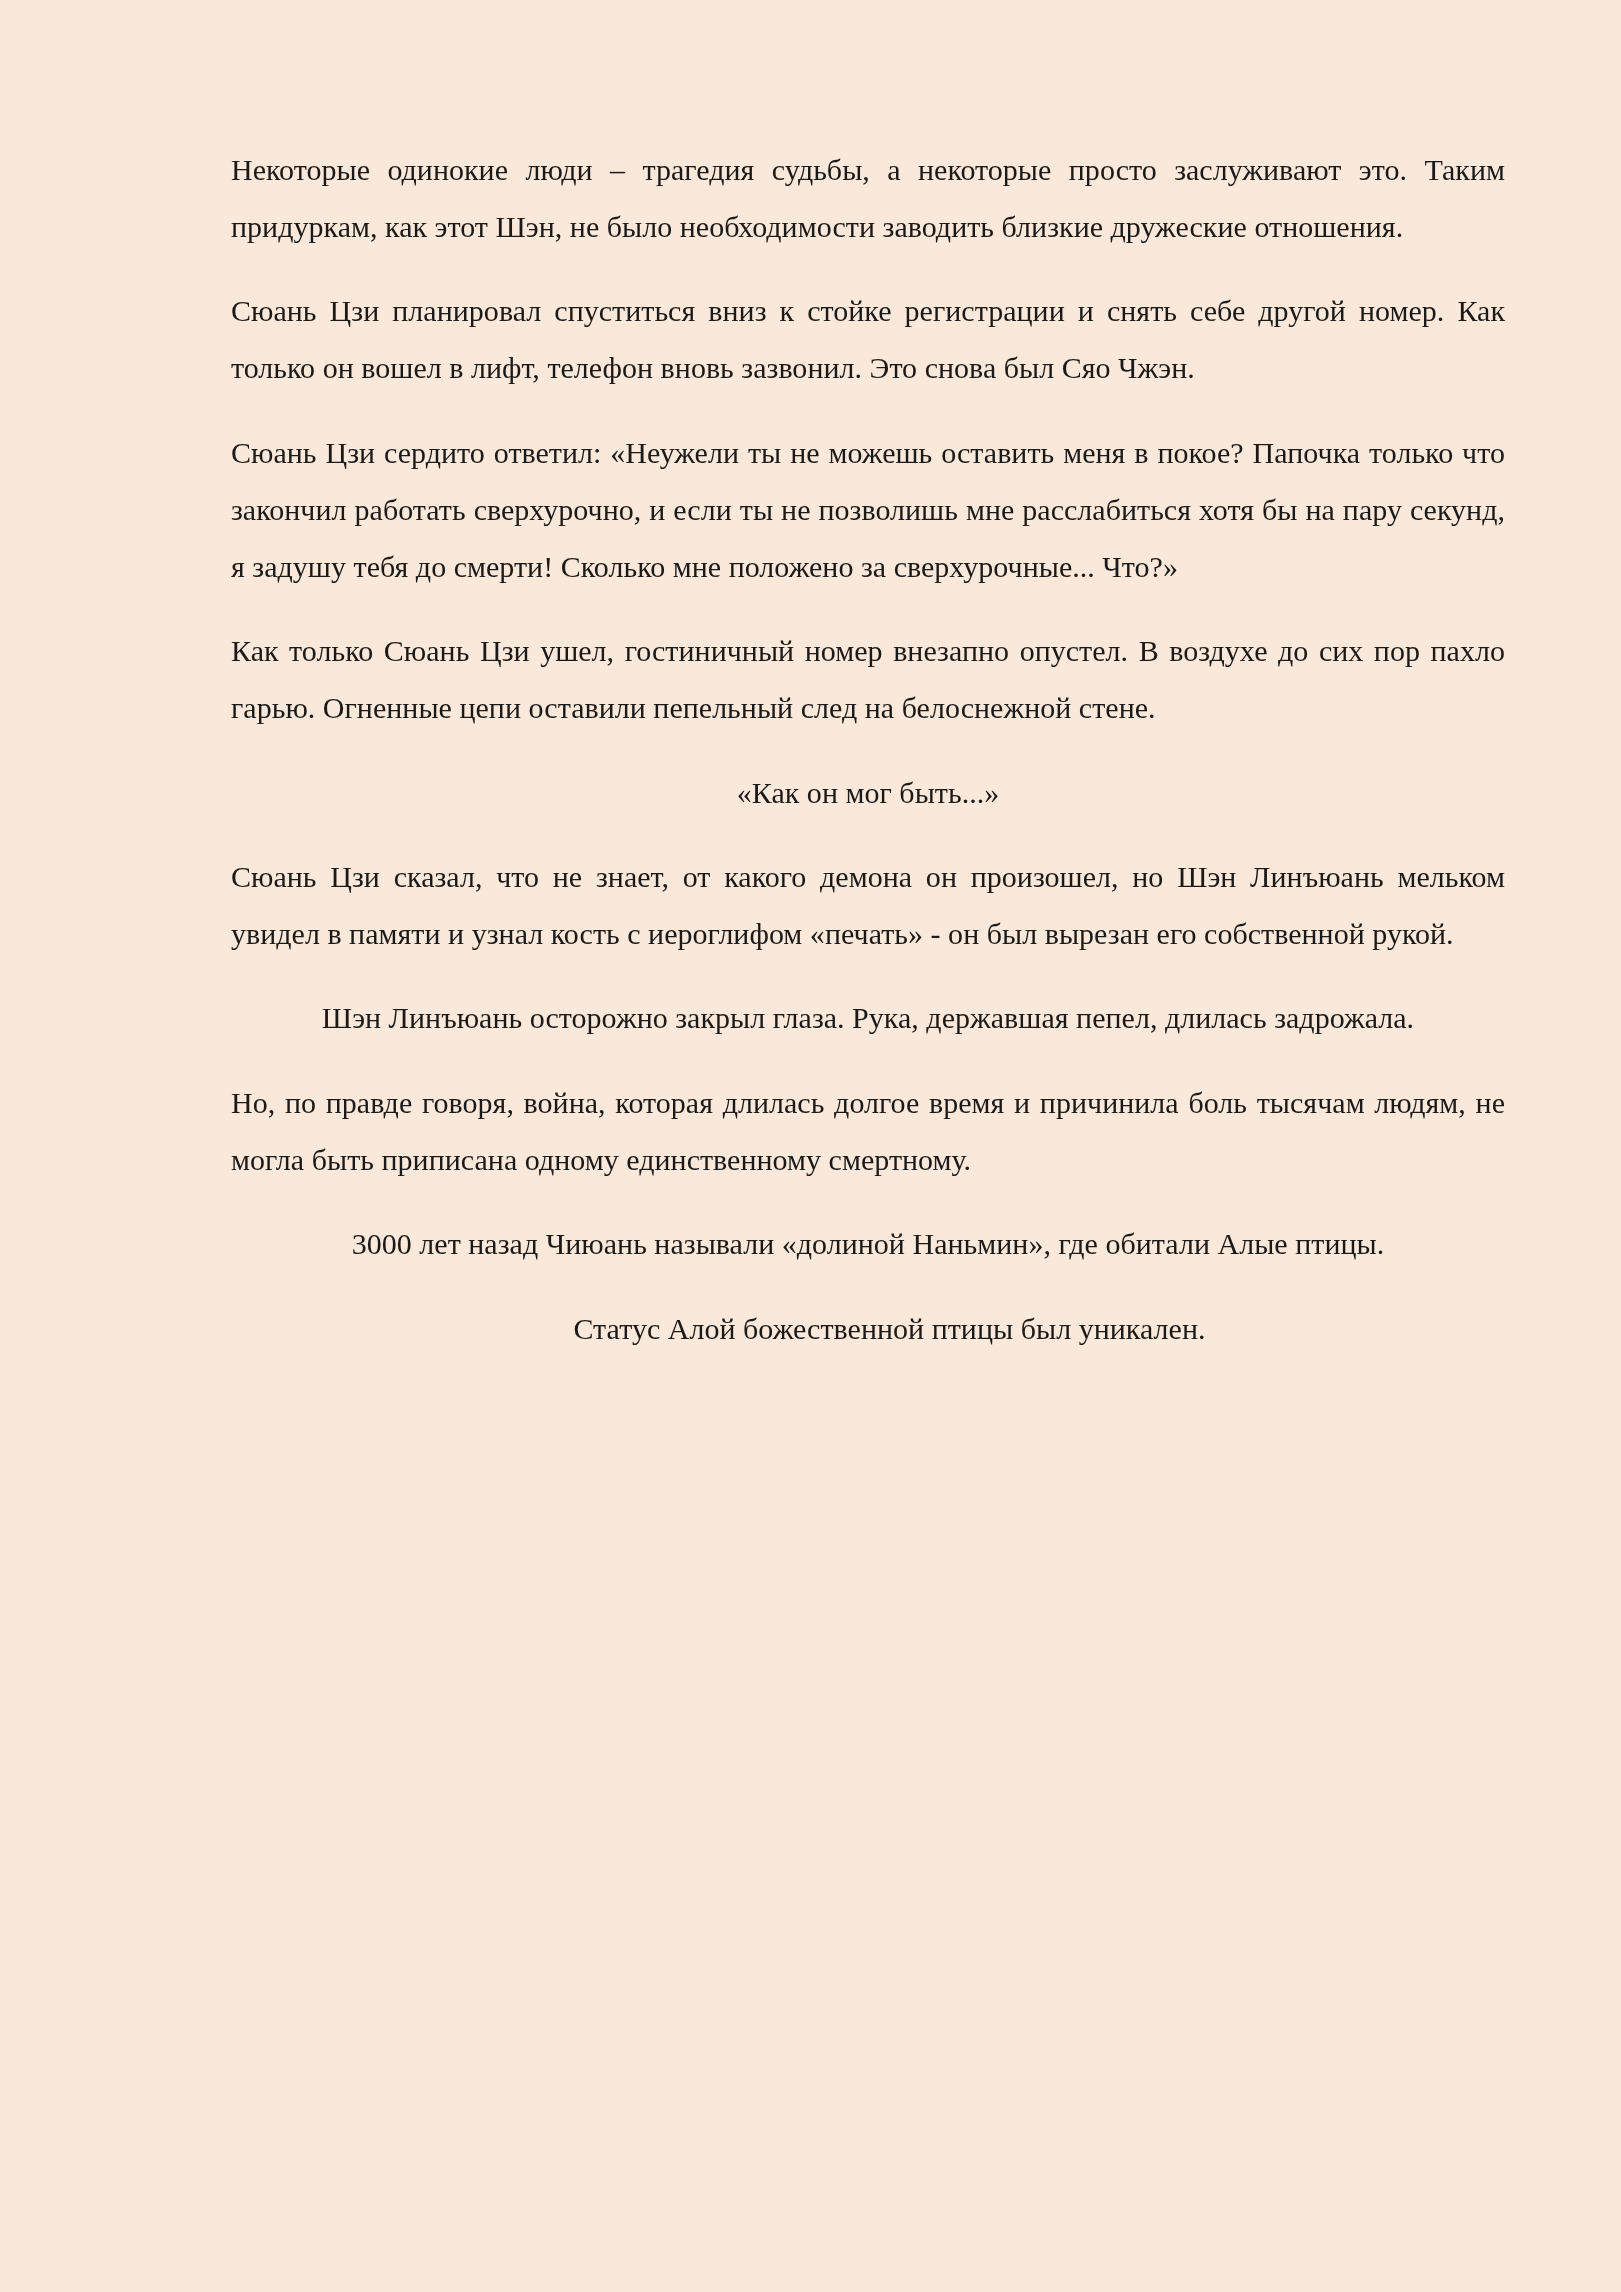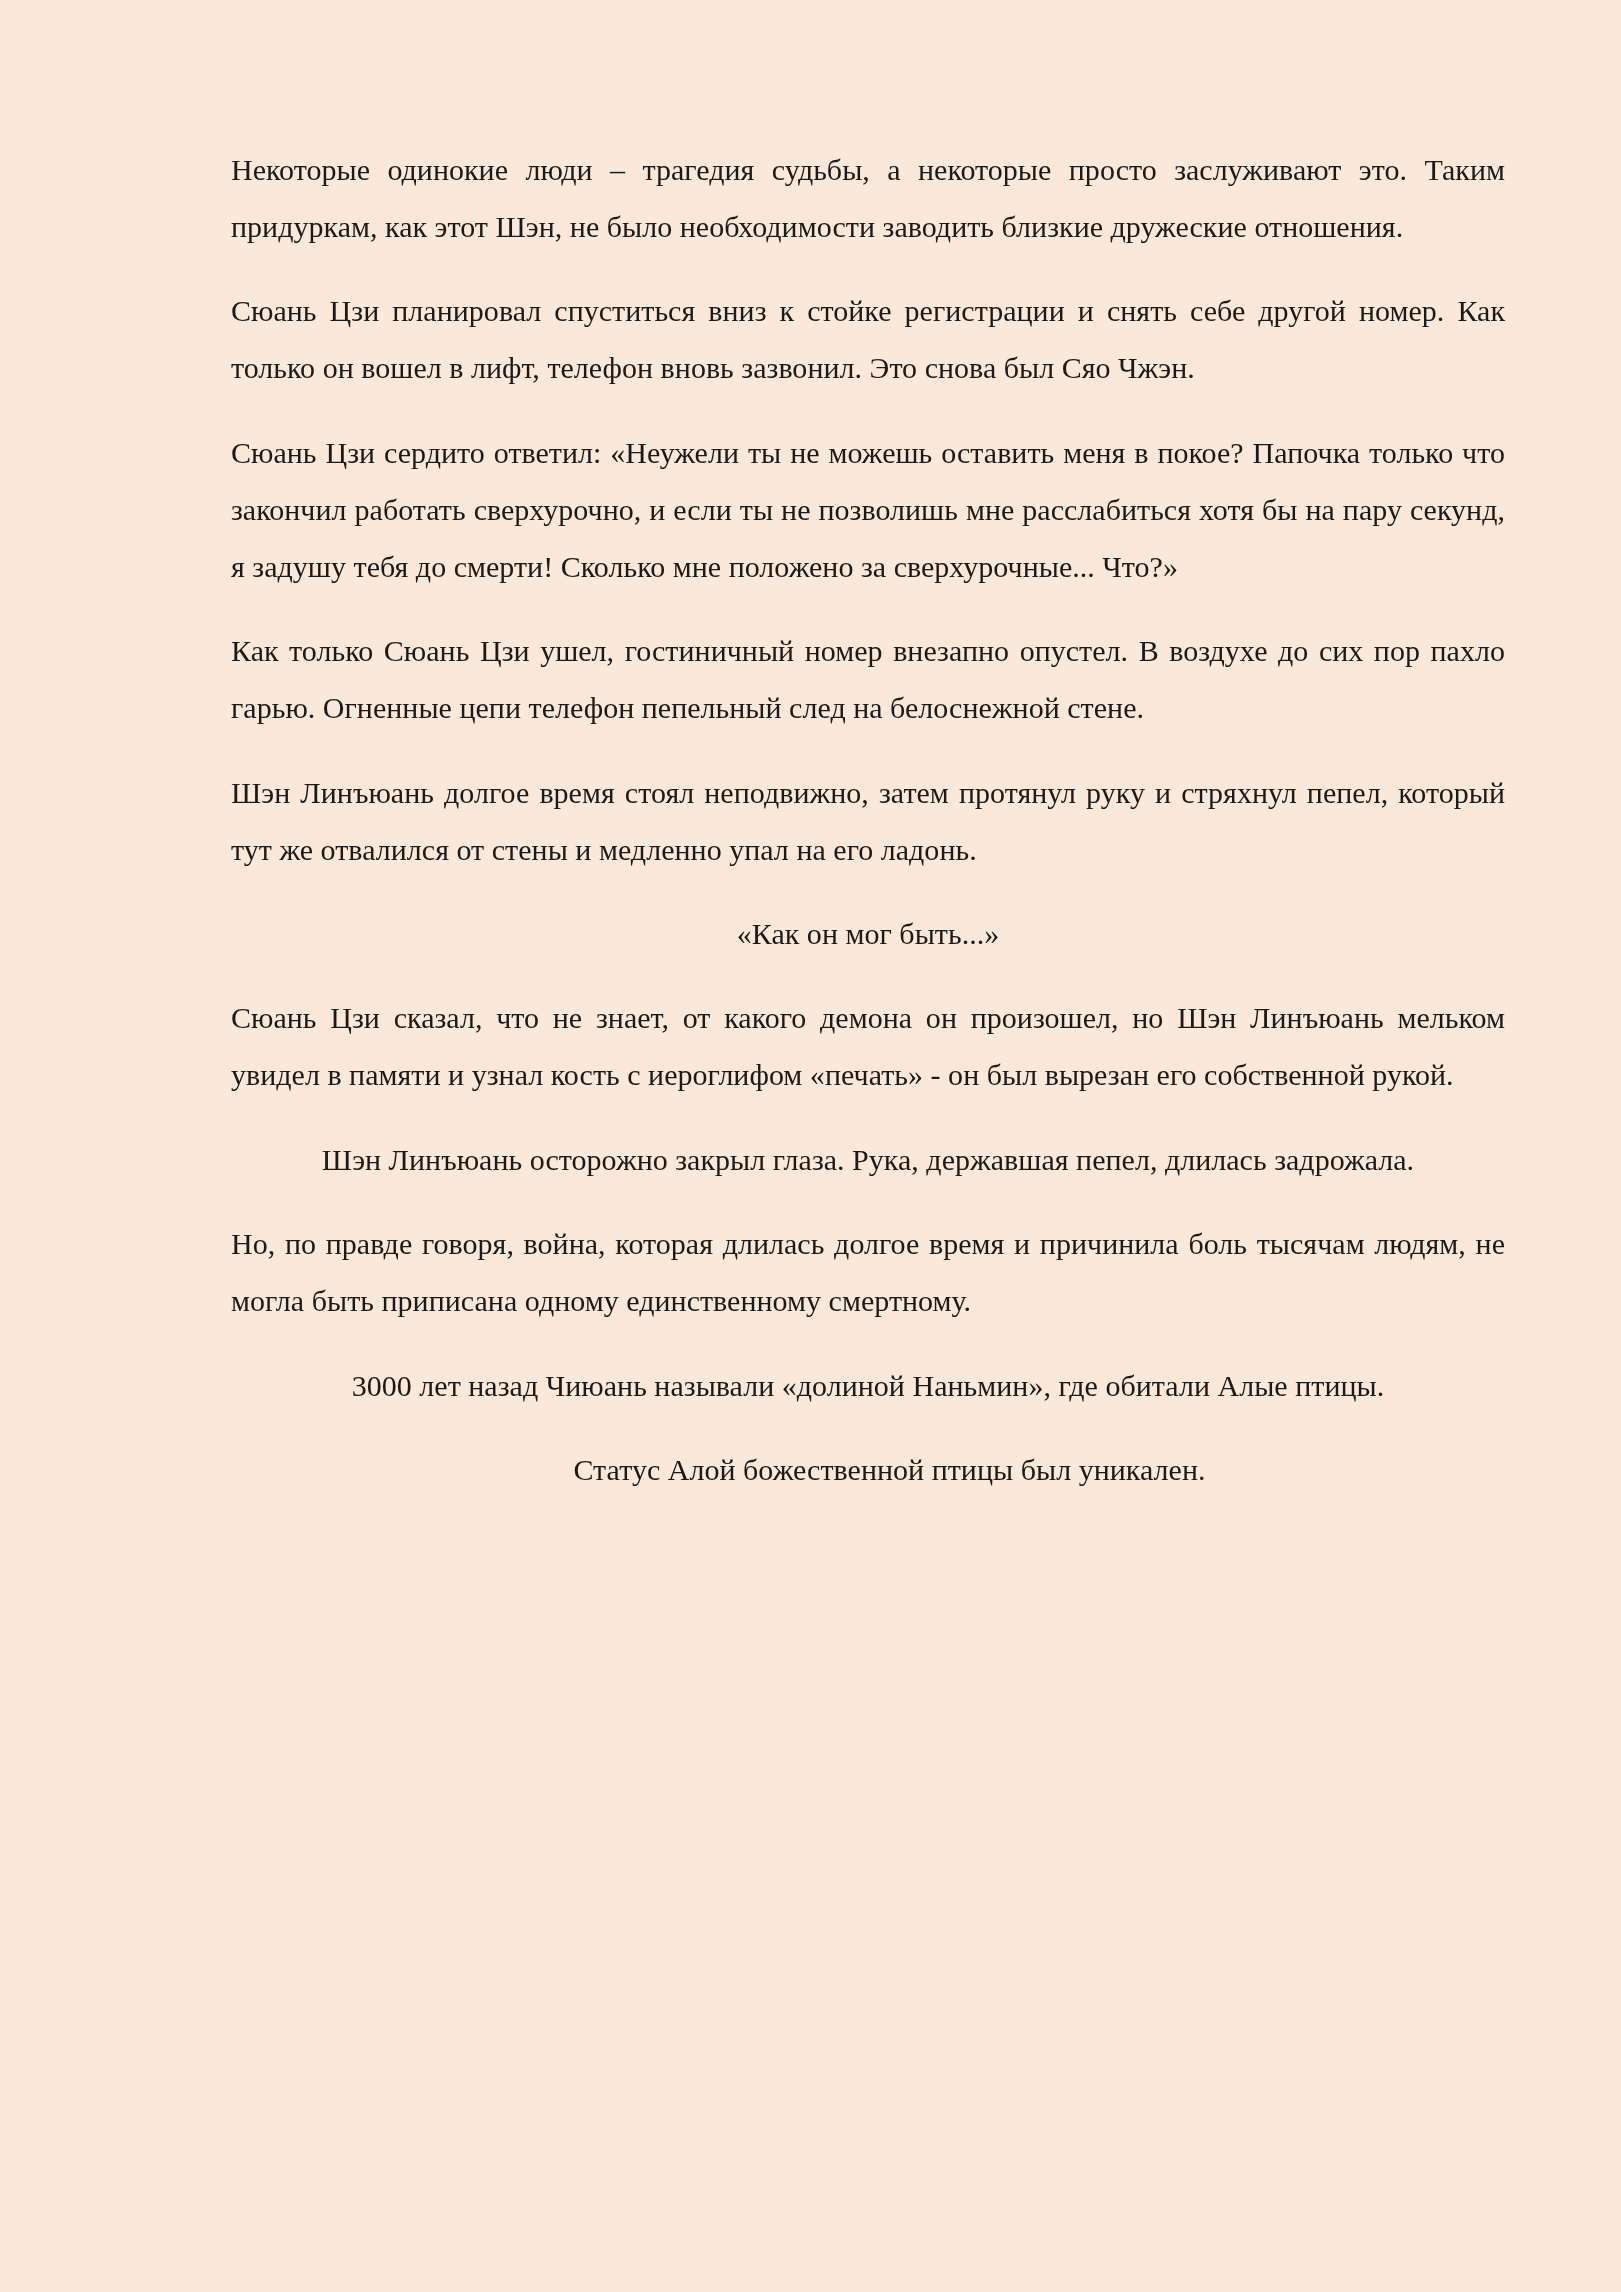--- a/index.html
+++ b/index.html
@@ -51,22 +51,21 @@
 </style>
 </head>
 <body>
 
 <div id="page">
   <div id="doc-body">
 
     <p class="para">Некоторые одинокие люди – трагедия судьбы, а некоторые просто заслуживают это. Таким придуркам, как этот Шэн, не было необходимости заводить близкие дружеские отношения.</p>
     <p class="para">Сюань Цзи планировал спуститься вниз к стойке регистрации и снять себе другой номер. Как только он вошел в лифт, телефон вновь зазвонил. Это снова был Сяо Чжэн.</p>
     <p class="para">Сюань Цзи сердито ответил: «Неужели ты не можешь оставить меня в покое? Папочка только что закончил работать сверхурочно, и если ты не позволишь мне расслабиться хотя бы на пару секунд, я задушу тебя до смерти! Сколько мне положено за сверхурочные... Что?»</p>
-    <p class="para">Как только Сюань Цзи ушел, гостиничный номер внезапно опустел. В воздухе до сих пор пахло гарью. Огненные цепи телефон пепельный след на белоснежной стене.</p>
-    <p class="para">Шэн Линъюань долгое время стоял неподвижно, затем протянул руку и стряхнул пепел, который тут же отвалился от стены и медленно упал на его ладонь.</p>
+    <p class="para">Как только Сюань Цзи ушел, гостиничный номер внезапно опустел. В воздухе до сих пор пахло гарью. Огненные цепи оставили пепельный след на белоснежной стене.</p>
     <p class="para flush">«Как он мог быть...»</p>
     <p class="para">Сюань Цзи сказал, что не знает, от какого демона он произошел, но Шэн Линъюань мельком увидел в памяти и узнал кость с иероглифом «печать» - он был вырезан его собственной рукой.</p>
     <p class="para flush">Шэн Линъюань осторожно закрыл глаза. Рука, державшая пепел, длилась задрожала.</p>
     <p class="para">Но, по правде говоря, война, которая длилась долгое время и причинила боль тысячам людям, не могла быть приписана одному единственному смертному.</p>
     <p class="para flush">3000 лет назад Чиюань называли «долиной Наньмин», где обитали Алые птицы.</p>
     <p class="para flush">Статус Алой божественной птицы был уникален.</p>
 
   </div>
 </div>
 

